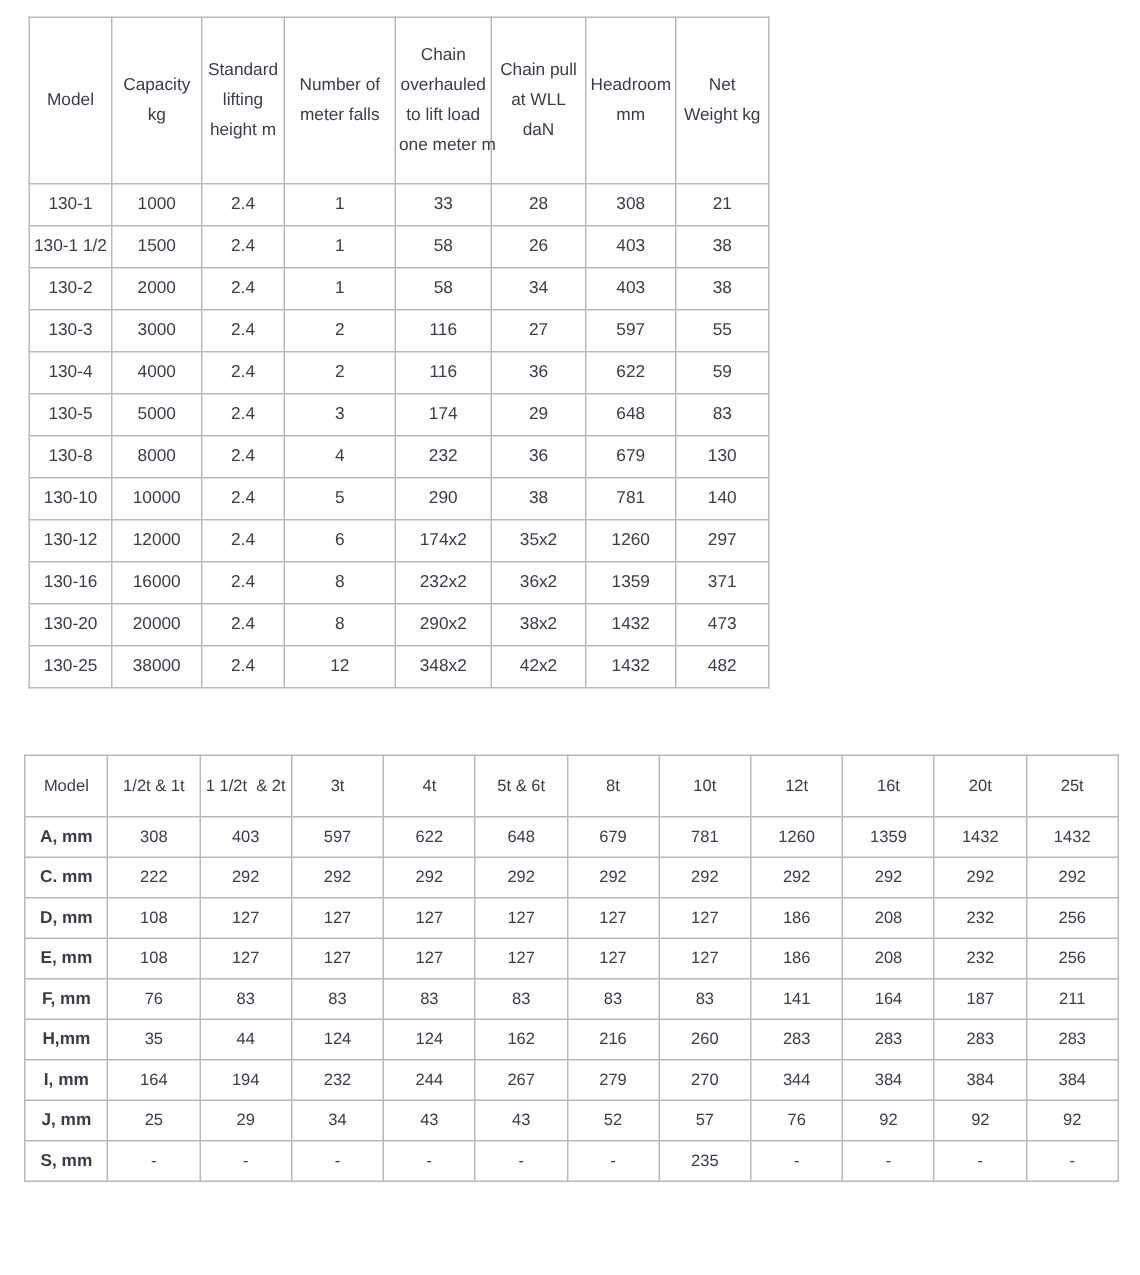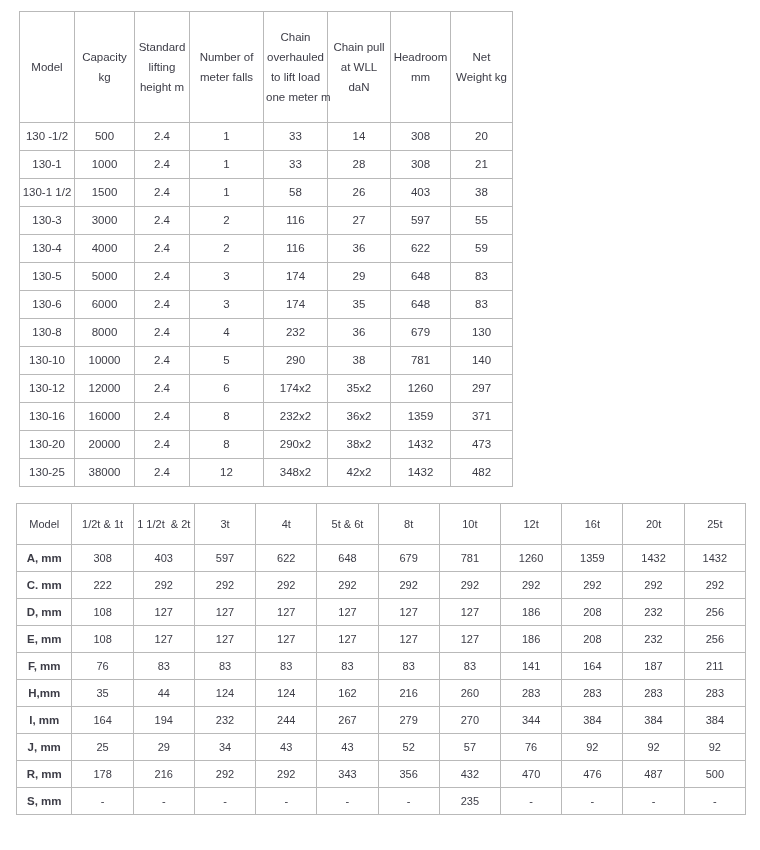--- a/index.html
+++ b/index.html
@@ -147,50 +147,50 @@
               <span class="hl">mm</span>
             </th>
             <th>
               <span class="hl">Net</span>
               <span class="hl">Weight kg</span>
             </th>
           </tr>
       </thead>
       <tbody>
           <tr>
-            <td>130 -1/2</td>
-            <td>500</td>
-            <td>2.4</td>
-            <td>1</td>
-            <td>33</td>
-            <td>14</td>
-            <td>308</td>
-            <td>20</td>
-          </tr>
-          <tr>
             <td>130-1</td>
             <td>1000</td>
             <td>2.4</td>
             <td>1</td>
             <td>33</td>
             <td>28</td>
             <td>308</td>
             <td>21</td>
           </tr>
           <tr>
             <td>130-1 1/2</td>
             <td>1500</td>
             <td>2.4</td>
             <td>1</td>
             <td>58</td>
             <td>26</td>
             <td>403</td>
             <td>38</td>
           </tr>
           <tr>
+            <td>130-2</td>
+            <td>2000</td>
+            <td>2.4</td>
+            <td>1</td>
+            <td>58</td>
+            <td>34</td>
+            <td>403</td>
+            <td>38</td>
+          </tr>
+          <tr>
             <td>130-3</td>
             <td>3000</td>
             <td>2.4</td>
             <td>2</td>
             <td>116</td>
             <td>27</td>
             <td>597</td>
             <td>55</td>
           </tr>
           <tr>
@@ -203,30 +203,20 @@
             <td>622</td>
             <td>59</td>
           </tr>
           <tr>
             <td>130-5</td>
             <td>5000</td>
             <td>2.4</td>
             <td>3</td>
             <td>174</td>
             <td>29</td>
-            <td>648</td>
-            <td>83</td>
-          </tr>
-          <tr>
-            <td>130-6</td>
-            <td>6000</td>
-            <td>2.4</td>
-            <td>3</td>
-            <td>174</td>
-            <td>35</td>
             <td>648</td>
             <td>83</td>
           </tr>
           <tr>
             <td>130-8</td>
             <td>8000</td>
             <td>2.4</td>
             <td>4</td>
             <td>232</td>
             <td>36</td>
@@ -426,34 +416,20 @@
             <td>43</td>
             <td>43</td>
             <td>52</td>
             <td>57</td>
             <td>76</td>
             <td>92</td>
             <td>92</td>
             <td>92</td>
           </tr>
           <tr>
-            <td class="rowlabel">R, mm</td>
-            <td>178</td>
-            <td>216</td>
-            <td>292</td>
-            <td>292</td>
-            <td>343</td>
-            <td>356</td>
-            <td>432</td>
-            <td>470</td>
-            <td>476</td>
-            <td>487</td>
-            <td>500</td>
-          </tr>
-          <tr>
             <td class="rowlabel">S, mm</td>
             <td>-</td>
             <td>-</td>
             <td>-</td>
             <td>-</td>
             <td>-</td>
             <td>-</td>
             <td>235</td>
             <td>-</td>
             <td>-</td>

